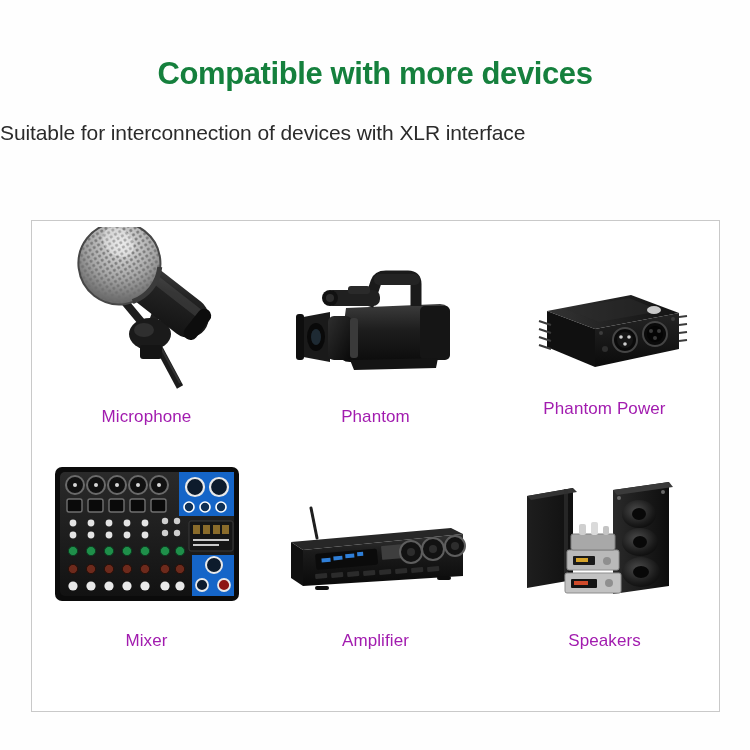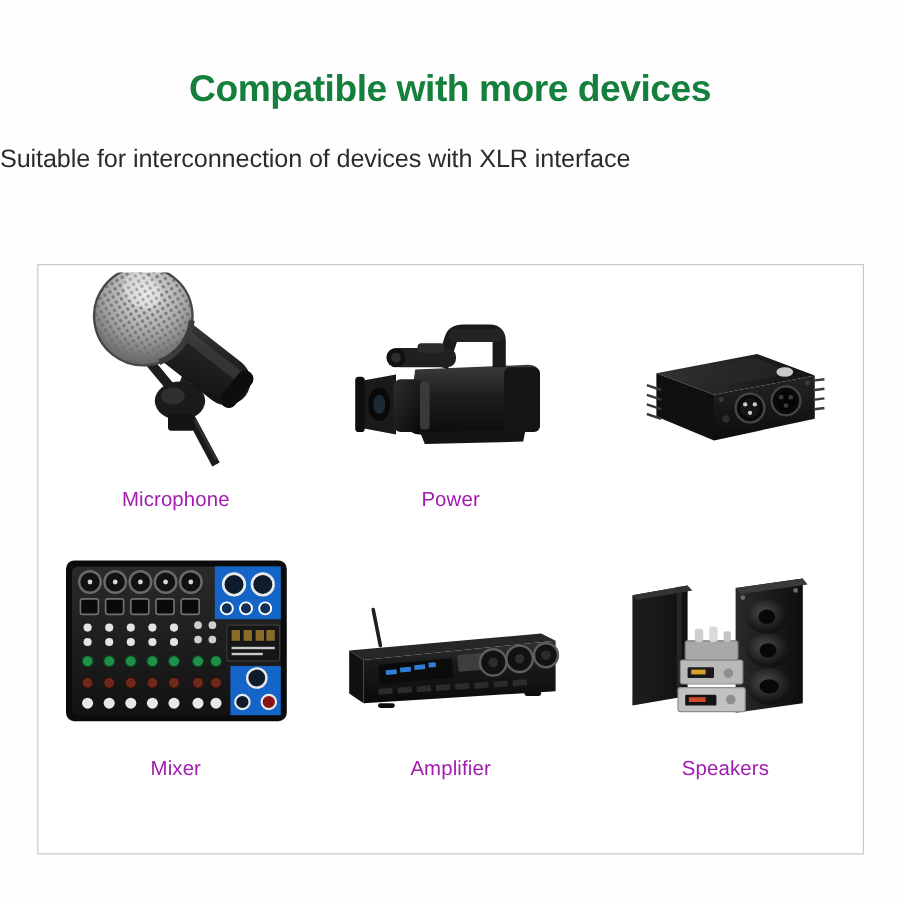--- a/index.html
+++ b/index.html
@@ -172,21 +172,21 @@
             <rect x="6" y="58" width="8" height="46" rx="3" fill="#0e0e0e"></rect>
 
             <rect x="38" y="60" width="24" height="44" rx="6" fill="url(#lensG)"></rect>
             <rect x="60" y="62" width="8" height="40" rx="3" fill="#3a3a3a"></rect>
             <ellipse cx="26" cy="81" rx="9" ry="14" fill="#090909"></ellipse>
             <ellipse cx="26" cy="81" rx="5" ry="8" fill="#1e2a33"></ellipse>
 
             <path d="M60 104 L148 102 L146 112 L64 114 Z" fill="#141414"></path>
           </svg>
         </div>
-        <div class="caption">Power</div>
+        <div class="caption">Phantom</div>
       </div>
 
       <div class="cell cell-phan">
         <div class="thumb">
           <svg width="168" height="92" viewBox="0 0 168 92">
             <defs>
               <linearGradient id="ppTop" x1="0" y1="0" x2="1" y2="0">
                 <stop offset="0%" stop-color="#343434"></stop>
                 <stop offset="60%" stop-color="#1e1e1e"></stop>
                 <stop offset="100%" stop-color="#131313"></stop>
@@ -229,20 +229,21 @@
             <circle cx="138" cy="48" r="2" fill="#3a3a3a"></circle>
             <circle cx="134" cy="55" r="2" fill="#3a3a3a"></circle>
 
             <ellipse cx="133" cy="27" rx="7" ry="4" fill="#e8e8e8" opacity="0.85"></ellipse>
 
             <circle cx="84" cy="66" r="3" fill="#2e2e2e"></circle>
             <circle cx="80" cy="50" r="2" fill="#3c3c3c"></circle>
             <circle cx="152" cy="36" r="2" fill="#3c3c3c"></circle>
           </svg>
         </div>
+        <div class="caption">Phantom Power</div>
       </div>
 
       <div class="cell cell-mix">
         <div class="thumb">
           <svg width="196" height="150" viewBox="0 0 196 150">
             <defs>
               <linearGradient id="mixG" x1="0" y1="0" x2="0" y2="1">
                 <stop offset="0%" stop-color="#2a2a2a"></stop>
                 <stop offset="100%" stop-color="#121212"></stop>
               </linearGradient>

